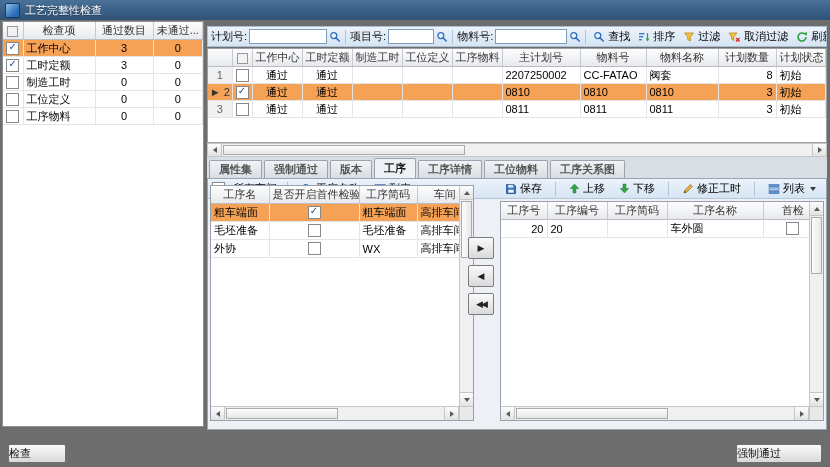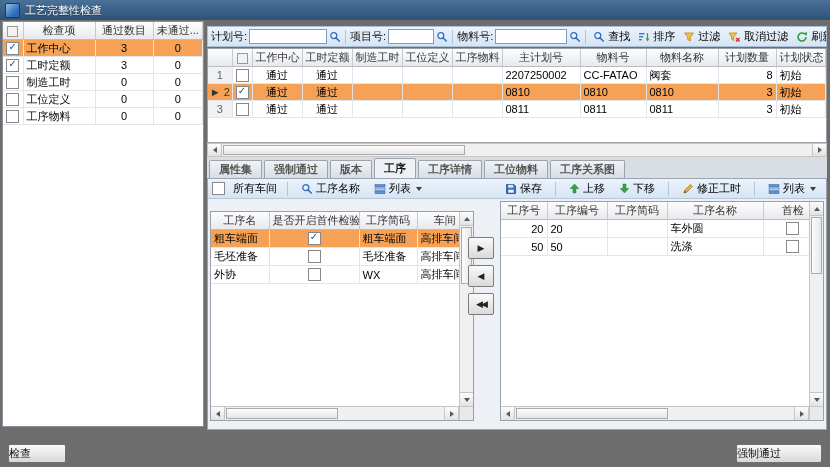--- a/index.html
+++ b/index.html
@@ -386,21 +386,21 @@
                   <rect x="1" y="1.5" width="10" height="2.4" fill="#5E94D4" stroke="#2F5F9E" stroke-width="0.5"></rect>
                   <rect x="1" y="4.9" width="10" height="2.4" fill="#A6C8EC" stroke="#2F5F9E" stroke-width="0.5"></rect>
                   <rect x="1" y="8.3" width="10" height="2.4" fill="#5E94D4" stroke="#2F5F9E" stroke-width="0.5"></rect>
                 </svg></span>
             <span>列表</span>
             <span class="caret"></span>
           </span>
         </div>
       </div>
 
-      <div class="subtable" style="left:2px;top:32px;width:264px;bottom:8px">
+      <div class="subtable" style="left:2px;top:6px;width:264px;bottom:8px">
         <table class="grid">
           <colgroup>
               <col style="width:58px">
               <col style="width:90px">
               <col style="width:58px">
               <col>
             </colgroup>
           <thead>
             <tr>
               <th>工序名</th>
@@ -474,27 +474,20 @@
             </tr>
           </thead>
           <tbody>
             <tr>
               <td class="r">20</td>
               <td>20</td>
               <td></td>
               <td>车外圆</td>
               <td class="c"><span class="cb"><i></i></span></td>
             </tr>
-            <tr>
-              <td class="r">50</td>
-              <td>50</td>
-              <td></td>
-              <td>洗涤</td>
-              <td class="c"><span class="cb"><i></i></span></td>
-            </tr>
           </tbody>
         </table>
         <div class="vscroll" style="bottom:14px">
           <span class="vs-btn">
               <span class="tri tri-u"></span>
             </span>
           <span class="vs-thumb"></span>
           <span class="vs-btn bt">
               <span class="tri tri-d"></span>
             </span>

